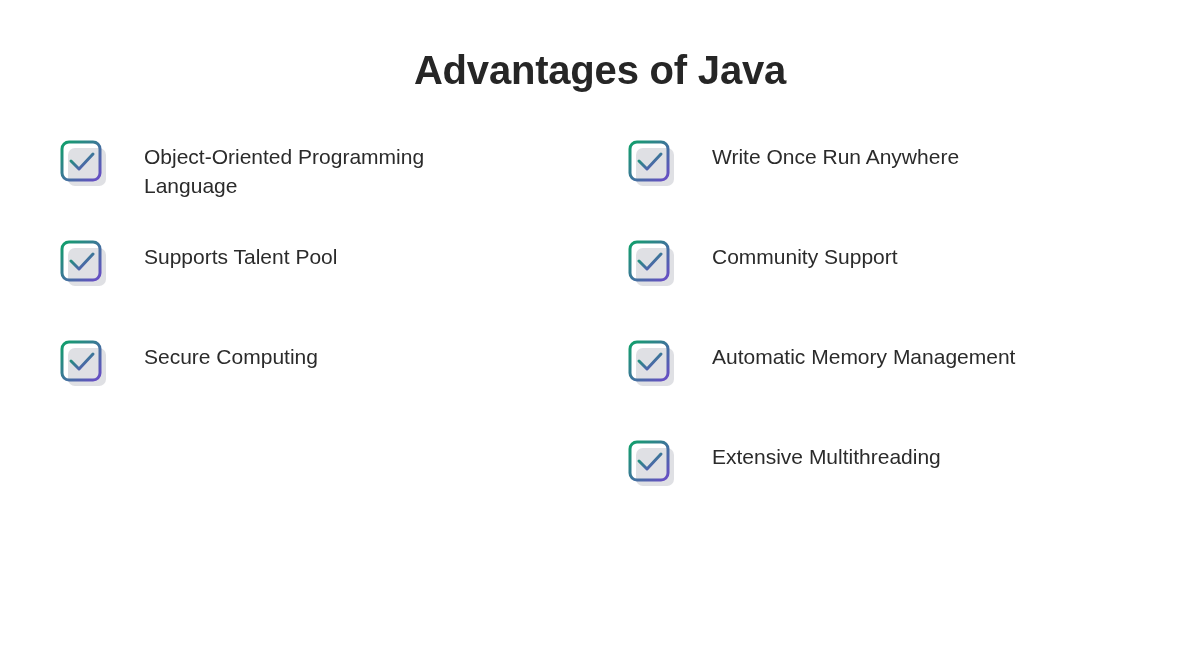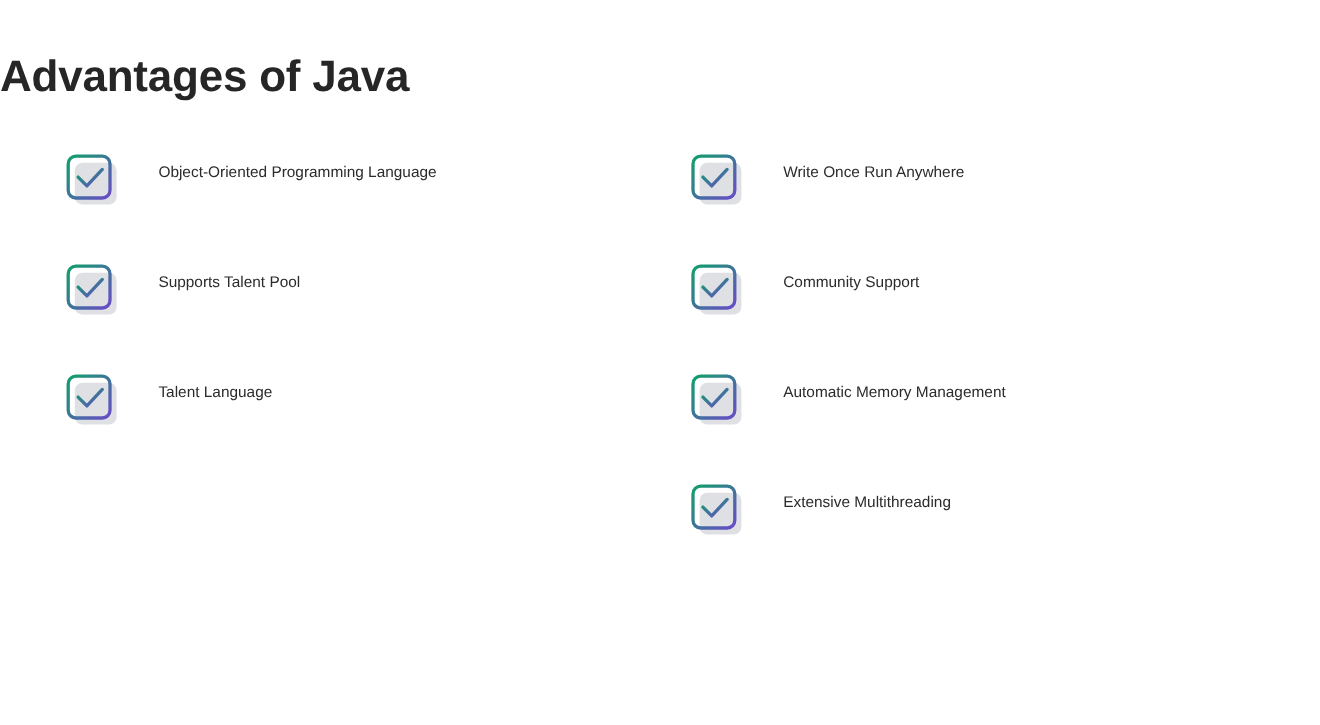--- a/index.html
+++ b/index.html
@@ -22,21 +22,21 @@
     background: #ffffff;
     box-sizing: border-box;
   }
 
   
   .title {
     position: absolute;
     top: 46px;
     left: 0;
     width: 1200px;
-    text-align: left;
+    text-align: center;
     font-size: 40px;
     font-weight: bold;
     color: #262626;
     letter-spacing: -0.2px;
     line-height: 1.2;
   }
 
   
   .columns {
     position: absolute;
@@ -70,21 +70,21 @@
     margin-top: 2px;
   }
   .icon-wrap svg {
     display: block;
     width: 52px;
     height: 52px;
   }
 
   .item-label {
     margin-left: 34px;
-    font-size: 14px;
+    font-size: 21px;
     color: #2b2b2b;
     line-height: 29px;
     padding-top: 6px;
     max-width: 360px;
     font-weight: normal;
   }
   .column.right .item-label {
     max-width: 430px;
   }
 </style>
@@ -142,21 +142,21 @@
               <linearGradient id="g5" x1="0" y1="0" x2="1" y2="1">
                 <stop offset="0%" stop-color="#10a06a"></stop>
                 <stop offset="100%" stop-color="#6a4bc8"></stop>
               </linearGradient>
             </defs>
             <rect x="10" y="10" width="38" height="38" rx="7" fill="#dfe0e4"></rect>
             <rect x="4" y="4" width="38" height="38" rx="7" fill="none" stroke="url(#g5)" stroke-width="3"></rect>
             <path d="M13 23 L21 31 L35 16" fill="none" stroke="url(#g5)" stroke-width="3" stroke-linecap="round" stroke-linejoin="round"></path>
           </svg>
         </span>
-        <span class="item-label">Talent Language</span>
+        <span class="item-label">Secure Computing</span>
       </div>
 
     </div>
 
     <div class="column right">
 
 
       <div class="item">
         <span class="icon-wrap">
           <svg viewBox="0 0 52 52" xmlns="http://www.w3.org/2000/svg">

